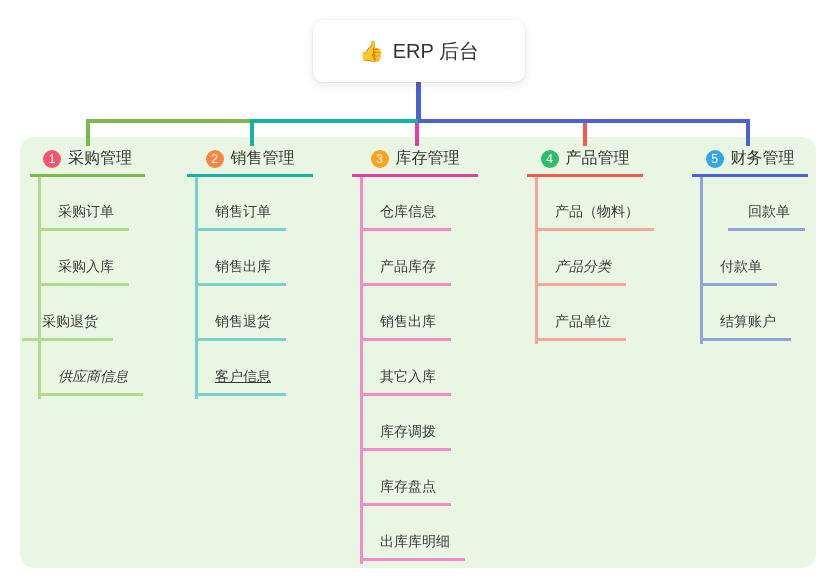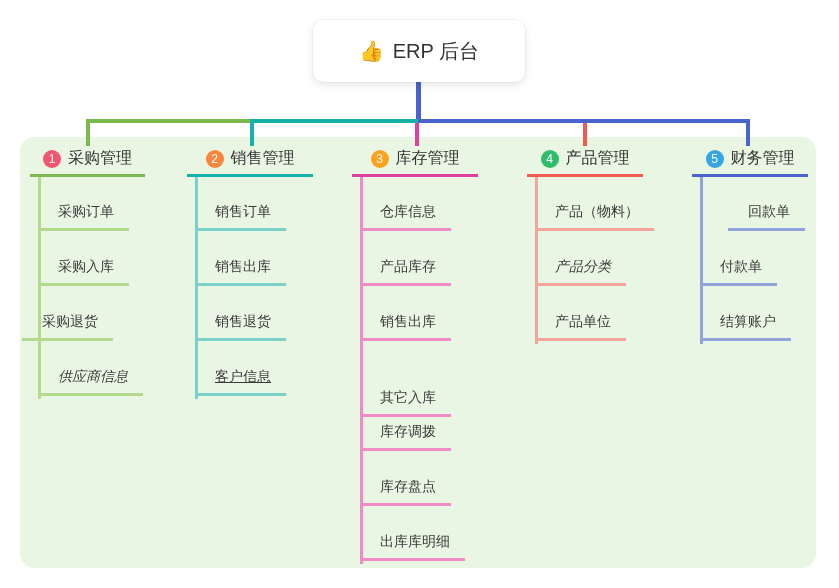--- a/index.html
+++ b/index.html
@@ -102,21 +102,21 @@
       </div>
       <div class="child-row" style="left: 360px; top: 194px; border-bottom: 3px solid rgb(240, 140, 198);">
         <span>仓库信息</span>
       </div>
       <div class="child-row" style="left: 360px; top: 249px; border-bottom: 3px solid rgb(240, 140, 198);">
         <span>产品库存</span>
       </div>
       <div class="child-row" style="left: 360px; top: 304px; border-bottom: 3px solid rgb(240, 140, 198);">
         <span>销售出库</span>
       </div>
-      <div class="child-row" style="left: 360px; top: 380px; border-bottom: 3px solid rgb(240, 140, 198); align-items: flex-end;">
+      <div class="child-row" style="left: 360px; top: 359px; border-bottom: 3px solid rgb(240, 140, 198); align-items: flex-end;">
         <span>其它入库</span>
       </div>
       <div class="child-row" style="left: 360px; top: 414px; border-bottom: 3px solid rgb(240, 140, 198);">
         <span>库存调拨</span>
       </div>
       <div class="child-row" style="left: 360px; top: 469px; border-bottom: 3px solid rgb(240, 140, 198); text-align: right;">
         <span>库存盘点</span>
       </div>
       <div class="child-row" style="left: 360px; top: 524px; border-bottom: 3px solid rgb(240, 140, 198);">
         <span>出库库明细</span>

